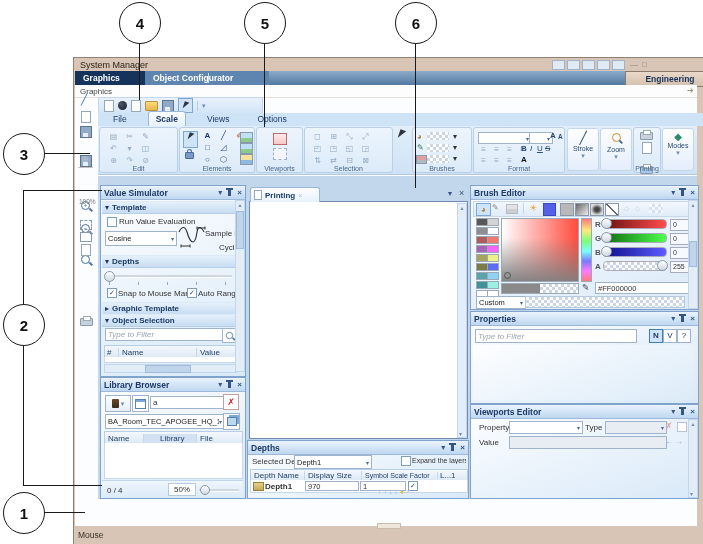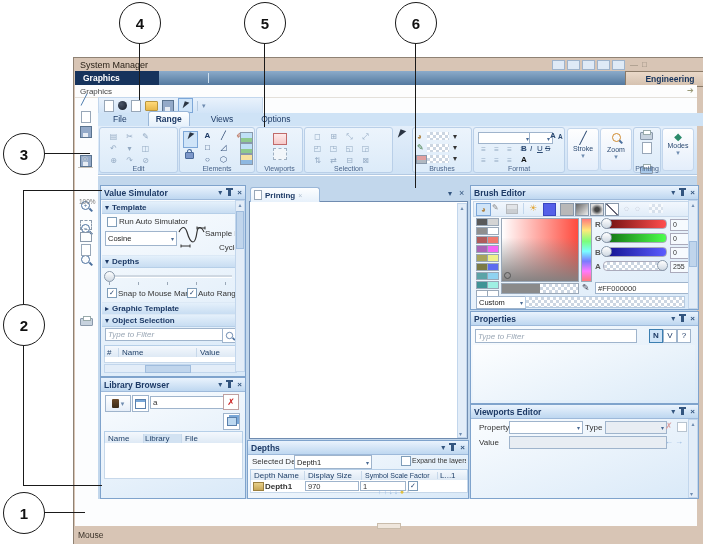--- a/index.html
+++ b/index.html
@@ -120,20 +120,23 @@
       <span class="laybox"></span><span class="laybox"></span><span class="laybox"></span><span class="laybox"></span><span class="laybox"></span>
     </span>
     <span class="abs" style="left:555px;top:2px;color:#8c8374;font-size:8px;">—</span>
     <span class="abs" style="left:567px;top:2px;color:#8c8374;font-size:8px;">□</span>
   </div>
 
   <div class="tabbar">
     <div class="maintab" style="left:0;width:68px;background:#16335c;">
         <span>Graphics</span>
       </div>
+    <div class="maintab" style="left:70px;width:108px;background:#5e85b0;">
+        <span>Object Configurator</span>
+      </div>
     <div class="abs" style="left:133px;top:2px;width:1px;height:10px;background:#cfe0ef;"></div>
     <div class="maintab" style="left:550px;width:72px;background:linear-gradient(#ead9c9,#d4c0ae);border:1px solid #8a7a68;color:#16335c;justify-content:center;">
         <span>Engineering</span>
       </div>
   </div>
 
   <div class="content"></div>
 
   <div class="breadcrumbrow">
     <span class="abs" style="left:5px;top:2px;color:#444;">Graphics</span>
@@ -165,21 +168,21 @@
     <span class="abs" style="left:1px;top:104px;font-size:6.5px;color:#777;">100%</span>
     <span class="mag abs" style="left:3px;top:113px;"></span>
     <span class="abs" style="left:2px;top:126px;width:10px;height:8px;border:1px dashed #8a99ab;"></span>
     <span class="abs" style="left:2px;top:138px;width:10px;height:8px;border:1px solid #8a99ab;"></span>
     <span class="pagei abs" style="left:3px;top:150px;"></span>
     <span class="printeri abs" style="left:2px;top:165px;"></span>
   </div>
 
   <div class="ribtabs">
     <span class="ribtab">File</span>
-    <span class="ribtab active">Range</span>
+    <span class="ribtab active">Scale</span>
     <span class="ribtab">Views</span>
     <span class="ribtab">Options</span>
   </div>
 
   <div class="ribbody">
     <div class="rgroup" style="left:1px;width:77px;">
       <div class="gicons" style="left:8px;top:4px;grid-template-columns:repeat(3,11px);">
           <span class="g">▤</span>
           <span class="g">✂</span>
           <span class="g">✎</span>
@@ -309,21 +312,21 @@
           <span class="pbtn">▾</span>
           <span class="pin"></span>
           <span class="pbtn">×</span>
         </span>
     </div>
     <div class="sect" style="left:1px;top:15px;width:131px;">
         <span>▾</span>
         <span>Template</span>
       </div>
     <span class="cb abs" style="left:6px;top:31px;"></span>
-    <span class="abs" style="left:18px;top:31px;">Run Auto Simulator</span>
+    <span class="abs" style="left:18px;top:31px;">Run Value Evaluation</span>
     <span class="combo abs" style="left:4px;top:45px;width:66px;height:13px;">
         <span>Cosine</span>
         <span class="dd">▾</span>
       </span>
     <svg class="abs" style="left:76px;top:38px;" width="34" height="26" viewBox="0 0 34 26">
       <path d="M2 8 C5 2 8 2 10 8 C12 15 14 18 16 18 C18 18 19 15 20 8 C21 2 24 2 27 8" stroke="#333" fill="none" stroke-width="1.2"></path>
       <path d="M20 4 h8 M20 2.5 v3 M28 2.5 v3" stroke="#333" fill="none" stroke-width="1"></path>
       <path d="M4 22 h9 M4 20.5 v3 M13 20.5 v3" stroke="#333" fill="none" stroke-width="1"></path>
     </svg>
     <span class="abs" style="left:104px;top:43px;width:38px;overflow:hidden;white-space:nowrap;">Sample Rat</span>
@@ -372,29 +375,39 @@
     </div>
     <span class="abs" style="left:4px;top:17px;width:24px;height:15px;border:1px solid #9fb4cc;background:linear-gradient(#fff,#e6eef8);display:inline-flex;align-items:center;justify-content:center;gap:2px;">
         <span style="width:7px;height:9px;background:linear-gradient(#6b4a2a,#3a2a18);border-radius:1px;"></span>
         <span class="mini">▾</span>
       </span>
     <span class="abs" style="left:31px;top:17px;width:15px;height:15px;border:1px solid #9fb4cc;background:#fff;display:inline-flex;align-items:center;justify-content:center;">
         <span style="width:9px;height:8px;background:linear-gradient(#7aa8d8 30%,#fff 30%);border:1px solid #5a80ac;"></span>
       </span>
     <input class="field abs" style="left: 49px; top: 18px; width: 69px; height: 11px;" value="a">
     <span class="abs" style="left:122px;top:16px;width:14px;height:14px;border:1px solid #c0a0a0;background:#fff;color:#c22;font-weight:bold;text-align:center;font-size:9px;line-height:14px;">✗</span>
+    <span class="combo abs" style="left:4px;top:36px;width:114px;height:13px;">
+        <span style="overflow:hidden;white-space:nowrap;">BA_Room_TEC_APOGEE_HQ_1</span>
+        <span class="dd">▾</span>
+      </span>
     <span class="abs" style="left:122px;top:35px;width:15px;height:15px;border:1px solid #9fb4cc;background:#fff;display:inline-flex;align-items:center;justify-content:center;">
         <span style="width:8px;height:7px;border:1px solid #5a80ac;background:#bcd8f0;box-shadow:2px -2px 0 #7aa8d8;"></span>
       </span>
     <div class="thead abs" style="left:3px;top:53px;width:137px;height:12px;">
       <span style="width:35px;border-right:1px solid #c7d8ea;padding-left:3px;">Name</span>
-      <span style="width:36px;border-right:1px solid #c7d8ea;padding-left:1px;background:#d2e2f2;">Library</span>
+      <span style="width:36px;border-right:1px solid #c7d8ea;padding-left:16px;background:#d2e2f2;">Library</span>
       <span style="padding-left:3px;">File</span>
     </div>
     <div class="abs" style="left:3px;top:65px;width:137px;height:35px;background:#fff;border:1px solid #c7d8ea;border-top:none;"></div>
+    <div class="abs" style="left:1px;top:102px;width:141px;height:17px;background:linear-gradient(#eef5fc,#dcebf8);border-top:1px solid #c2d6ec;">
+      <span class="abs" style="left:5px;top:5px;">0 / 4</span>
+      <span class="abs" style="left:66px;top:2px;width:26px;height:11px;border:1px solid #b6cbe2;background:#fff;text-align:center;line-height:11px;">50%</span>
+      <span class="abs" style="left:97px;top:8px;width:40px;height:2px;background:#cfd8e2;border-bottom:1px solid #fff;"></span>
+      <span class="knob" style="left:98px;top:4px;width:8px;height:8px;"></span>
+    </div>
   </div>
 
   <div class="abs" style="left:250px;top:187px;width:62px;height:14px;background:linear-gradient(#fdfeff,#e7f1fb);border:1px solid #9ab7d8;border-bottom:none;border-radius:3px 3px 0 0;display:flex;align-items:center;gap:3px;padding:0 3px;z-index:5;">
     <span class="pagei" style="width:6px;height:8px;"></span>
     <span style="font-weight:bold;color:#1d3a66;">Printing</span>
     <span style="color:#b0bfcf;font-size:7px;">×</span>
   </div>
   <span class="abs" style="left:448px;top:189px;color:#33557f;font-size:8px;">▾</span>
   <span class="abs" style="left:459px;top:188px;color:#33557f;font-size:9px;">×</span>
   <div class="abs" style="left:249px;top:201px;width:217px;height:236px;background:#fff;border:1px solid #708cb0;z-index:4;">

